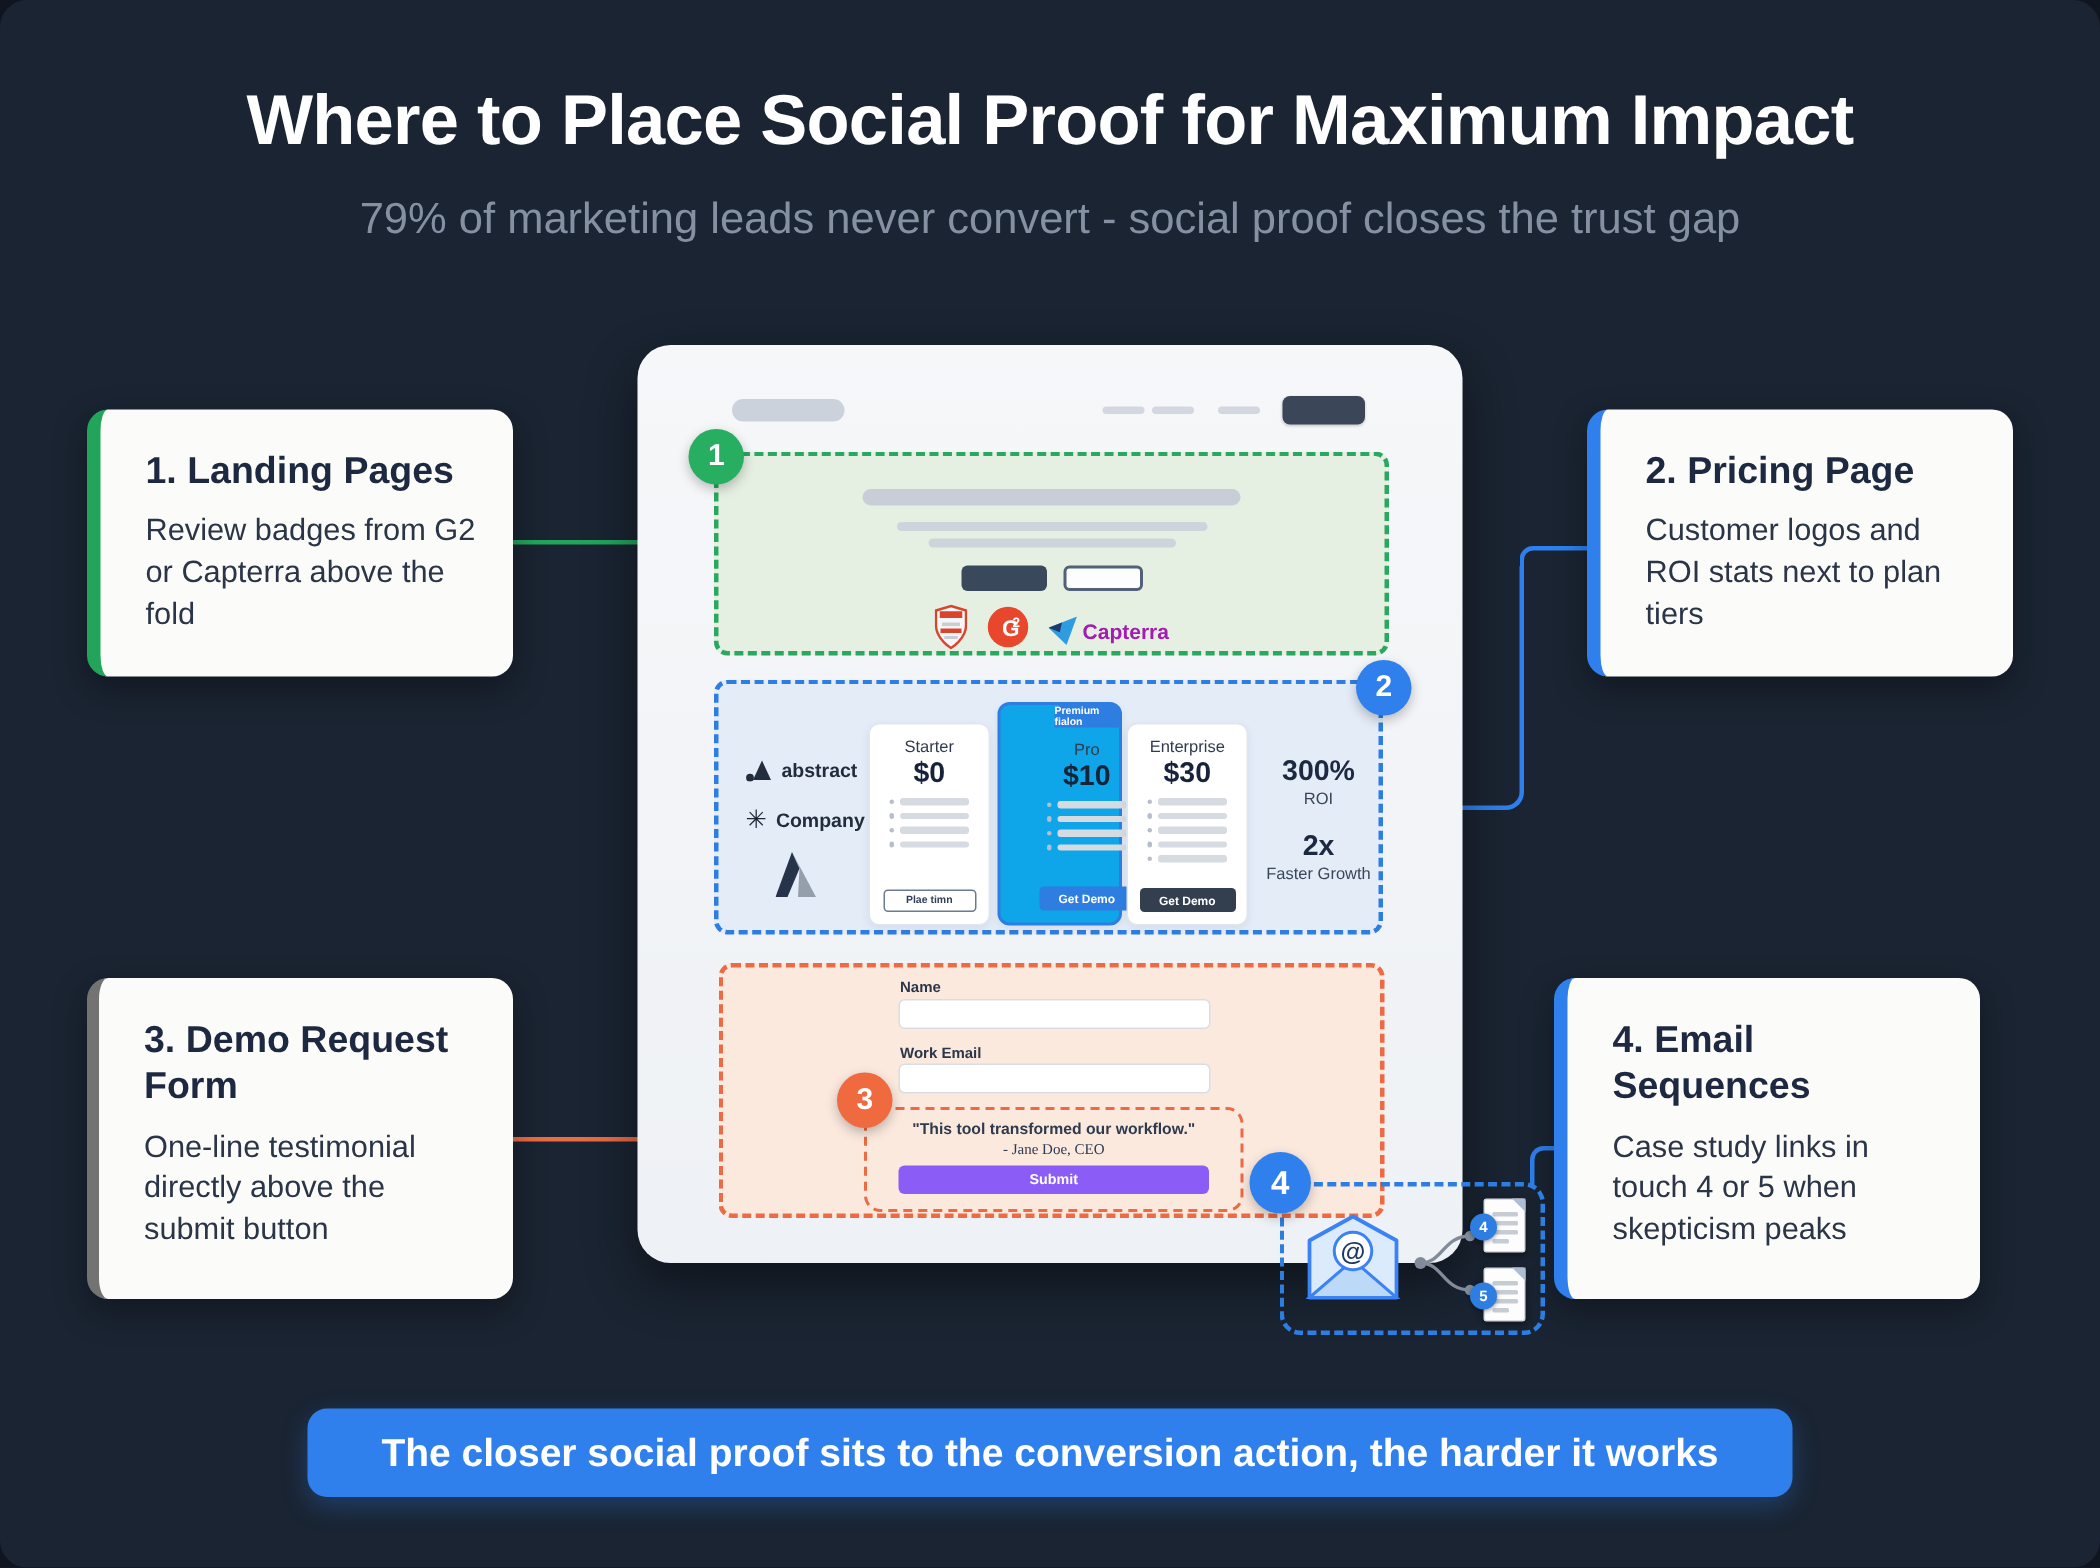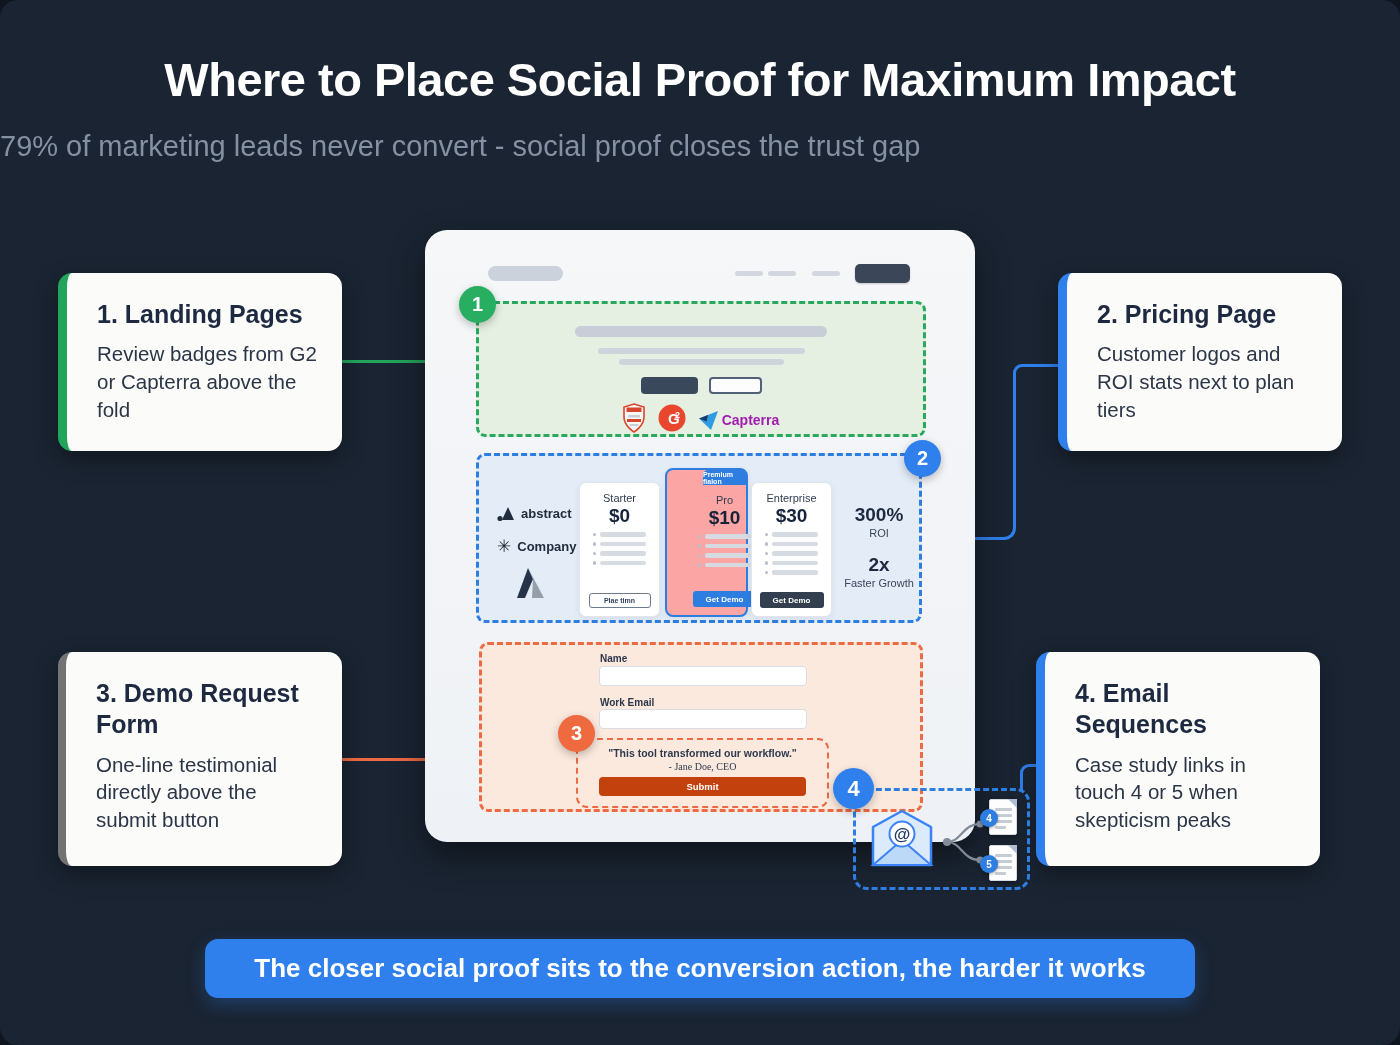--- a/index.html
+++ b/index.html
@@ -3,21 +3,21 @@
 <meta charset="utf-8">
 <style>
   * { box-sizing: border-box; margin: 0; padding: 0; }
   html,body { width:1400px; height:1045px; background:#10161f; }
   body { font-family:"Liberation Sans", sans-serif; }
   .stage { position:relative; width:1400px; height:1045px; background:#1a2432; border-radius:18px; overflow:hidden; }
 
   
   .title { position:absolute; top:52px; left:0; width:100%; text-align:center;
            font-size:47px; font-weight:800; color:#ffffff; letter-spacing:-0.5px; }
-  .subtitle { position:absolute; top:130px; left:0; width:100%; text-align:left;
+  .subtitle { position:absolute; top:130px; left:0; width:100%; text-align:center;
            font-size:29px; font-weight:400; color:#8591a3; }
 
   
   .card { position:absolute; width:284px; background:#fbfbf9; border-radius:14px;
           padding:26px 22px 22px 30px; box-shadow:0 8px 22px rgba(0,0,0,0.35); }
   .card.green  { border-left:9px solid #23a45b; }
   .card.blue   { border-left:9px solid #2f80ed; }
   .card.orange { border-left:8px solid #737373; }
   .card h3 { font-size:25px; font-weight:800; color:#1d2940; line-height:1.25; margin-bottom:10px; }
   .card p  { font-size:20.5px; color:#2a3547; line-height:1.35; }
@@ -82,21 +82,21 @@
   .capterra-text { font-size:14px; font-weight:800; color:#a21caf; }
 
   
   .logo-row { position:absolute; display:flex; align-items:center; gap:6px; }
   .logo-text { font-size:13px; font-weight:800; color:#212c3d; }
   .flower { font-size:17px; color:#1d2633; line-height:1; }
   .plan { position:absolute; background:#ffffff; border:1px solid #e2e6ec; border-radius:7px;
           display:flex; flex-direction:column; align-items:center;
           box-shadow:0 2px 6px rgba(30,45,70,0.08); }
   .plan-starter    { left:100px; top:26px; width:81px; height:135px; }
-  .plan-pro        { left:186px; top:12px; width:83px; height:149px; background:#fca5a5;
+  .plan-pro        { left:186px; top:12px; width:83px; height:149px; background:#0ea5e9;
                      border:2px solid #2e7ee2; border-radius:8px;padding-left:36px; }
   .plan-enterprise { left:272px; top:26px; width:81px; height:135px; }
   .pro-banner { width:100%; height:15px; background:#2e7ee2; border-radius:5px 5px 0 0;
                 display:flex; align-items:center; justify-content:center;
                 color:#fff; font-size:7px; font-weight:700; }
   .plan-name  { margin-top:9px; font-size:11px; color:#2f3b4e; }
   .plan-price { margin-top:1px; font-size:19px; font-weight:800; color:#16233b; }
   .feat { display:flex; align-items:center; gap:4px; margin-top:5px; }
   .feat .dot { width:3.5px; height:3.5px; border-radius:50%; background:#b7bec9; }
   .feat .ln  { width:46px; height:4.5px; background:#d6dbe2; border-radius:2px; }
@@ -113,21 +113,21 @@
 
   
   .form-label { position:absolute; left:118px; font-size:10px; font-weight:700; color:#2b3749; }
   .form-input { position:absolute; left:117px; width:208px; height:20px; background:#fff;
                 border:1px solid #d9dde3; border-radius:4px; }
   .testi-box { position:absolute; left:94px; top:93px; width:253px; height:70px;
                border:2.5px dashed #ec6a44; border-radius:11px;
                display:flex; flex-direction:column; align-items:center; }
   .testi-quote  { margin-top:7px; font-size:10.5px; font-weight:700; color:#2e3a4e; }
   .testi-author { margin-top:2px; font-size:10px; color:#2e3a4e;font-family:Liberation Serif, serif; }
-  .submit-btn { margin-top:5px; width:207px; height:19px; background:#c2410c; border-radius:4px;
+  .submit-btn { margin-top:5px; width:207px; height:19px; background:#8b5cf6; border-radius:4px;
                 display:flex; align-items:center; justify-content:center;
                 color:#fff; font-size:9.5px; font-weight:700; }
 
   
   .zone4 { position:absolute; left:853px; top:788px; width:177px; height:102px;
            border:3px dashed #2e7ee2; border-radius:14px; }
   .doc { position:absolute; width:28px; height:36px; background:#fdfdfd; border:1px solid #d5dae0;
          border-radius:2px; box-shadow:0 2px 5px rgba(0,0,0,0.4); }
   .doc .fold { position:absolute; right:-1px; top:-1px; width:0; height:0;
                border-left:9px solid transparent; border-top:9px solid #aebdd3; }

